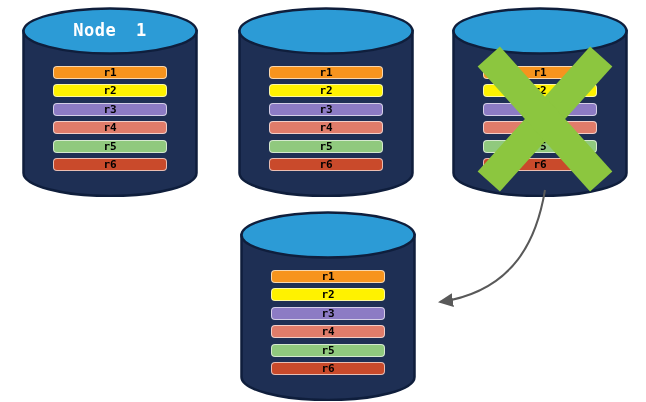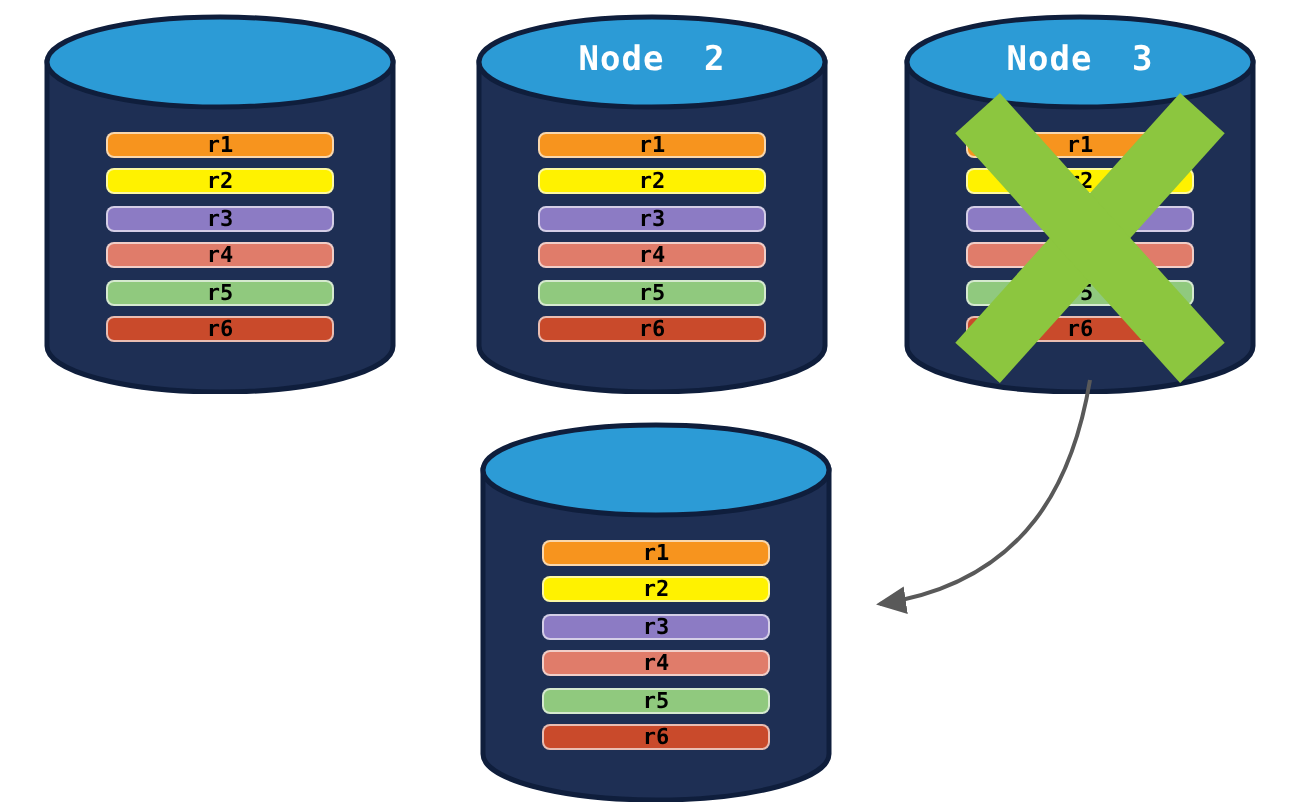--- a/index.html
+++ b/index.html
@@ -33,20 +33,21 @@
 </head>
 <body>
 
 <div class="stage">
 
   <div class="node node-1">
     <svg class="cyl" viewBox="0 0 178 190">
       <path stroke-width="2.5" d="M2.5,24 L2.5,166 A86.5,23 0 0 0 175.5,166 L175.5,24 Z" fill="#1E2F54" stroke="#0F1E3C"></path>
       <ellipse stroke-width="2.5" cx="89" cy="24" rx="86.5" ry="22.5" fill="#2C9BD6" stroke="#0F1E3C"></ellipse>
     </svg>
+    <div class="node-title">Node 1</div>
     <div class="rows">
         <div class="row" style="background: rgb(247, 148, 30);">
           <span>r1</span>
         </div>
         <div class="row" style="background: rgb(255, 242, 0);">
           <span>r2</span>
         </div>
         <div class="row" style="background: rgb(140, 123, 196);">
           <span>r3</span>
         </div>
@@ -60,21 +61,20 @@
           <span>r6</span>
         </div>
       </div>
   </div>
 
   <div class="node node-2">
     <svg class="cyl" viewBox="0 0 178 190">
       <path stroke-width="2.5" d="M2.5,24 L2.5,166 A86.5,23 0 0 0 175.5,166 L175.5,24 Z" fill="#1E2F54" stroke="#0F1E3C"></path>
       <ellipse stroke-width="2.5" cx="89" cy="24" rx="86.5" ry="22.5" fill="#2C9BD6" stroke="#0F1E3C"></ellipse>
     </svg>
-    <div class="node-title">Node 2</div>
     <div class="rows">
         <div class="row" style="background: rgb(247, 148, 30);">
           <span>r1</span>
         </div>
         <div class="row" style="background: rgb(255, 242, 0);">
           <span>r2</span>
         </div>
         <div class="row" style="background: rgb(140, 123, 196);">
           <span>r3</span>
         </div>
@@ -88,21 +88,20 @@
           <span>r6</span>
         </div>
       </div>
   </div>
 
   <div class="node node-3">
     <svg class="cyl" viewBox="0 0 178 190">
       <path stroke-width="2.5" d="M2.5,24 L2.5,166 A86.5,23 0 0 0 175.5,166 L175.5,24 Z" fill="#1E2F54" stroke="#0F1E3C"></path>
       <ellipse stroke-width="2.5" cx="89" cy="24" rx="86.5" ry="22.5" fill="#2C9BD6" stroke="#0F1E3C"></ellipse>
     </svg>
-    <div class="node-title">Node 3</div>
     <div class="rows">
         <div class="row" style="background: rgb(247, 148, 30);">
           <span>r1</span>
         </div>
         <div class="row" style="background: rgb(255, 242, 0);">
           <span>r2</span>
         </div>
         <div class="row" style="background: rgb(140, 123, 196);">
           <span>r3</span>
         </div>

